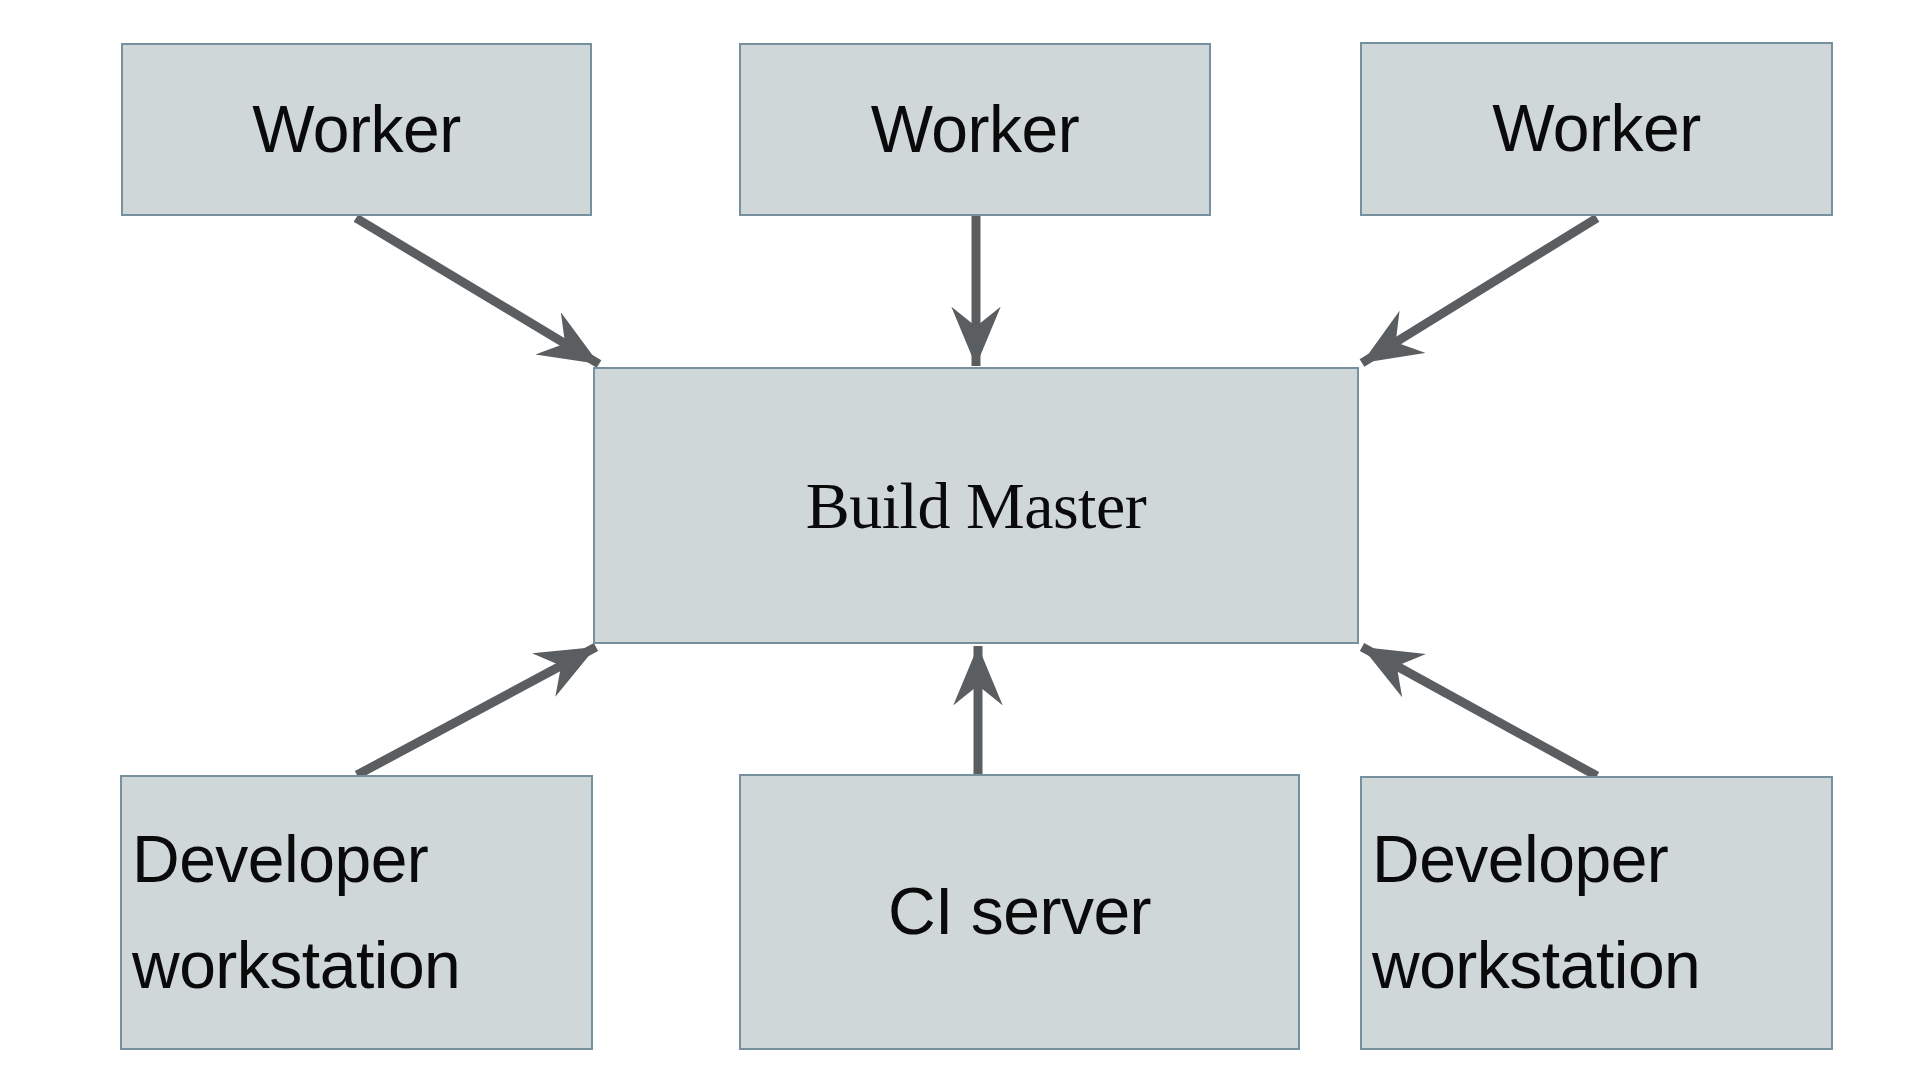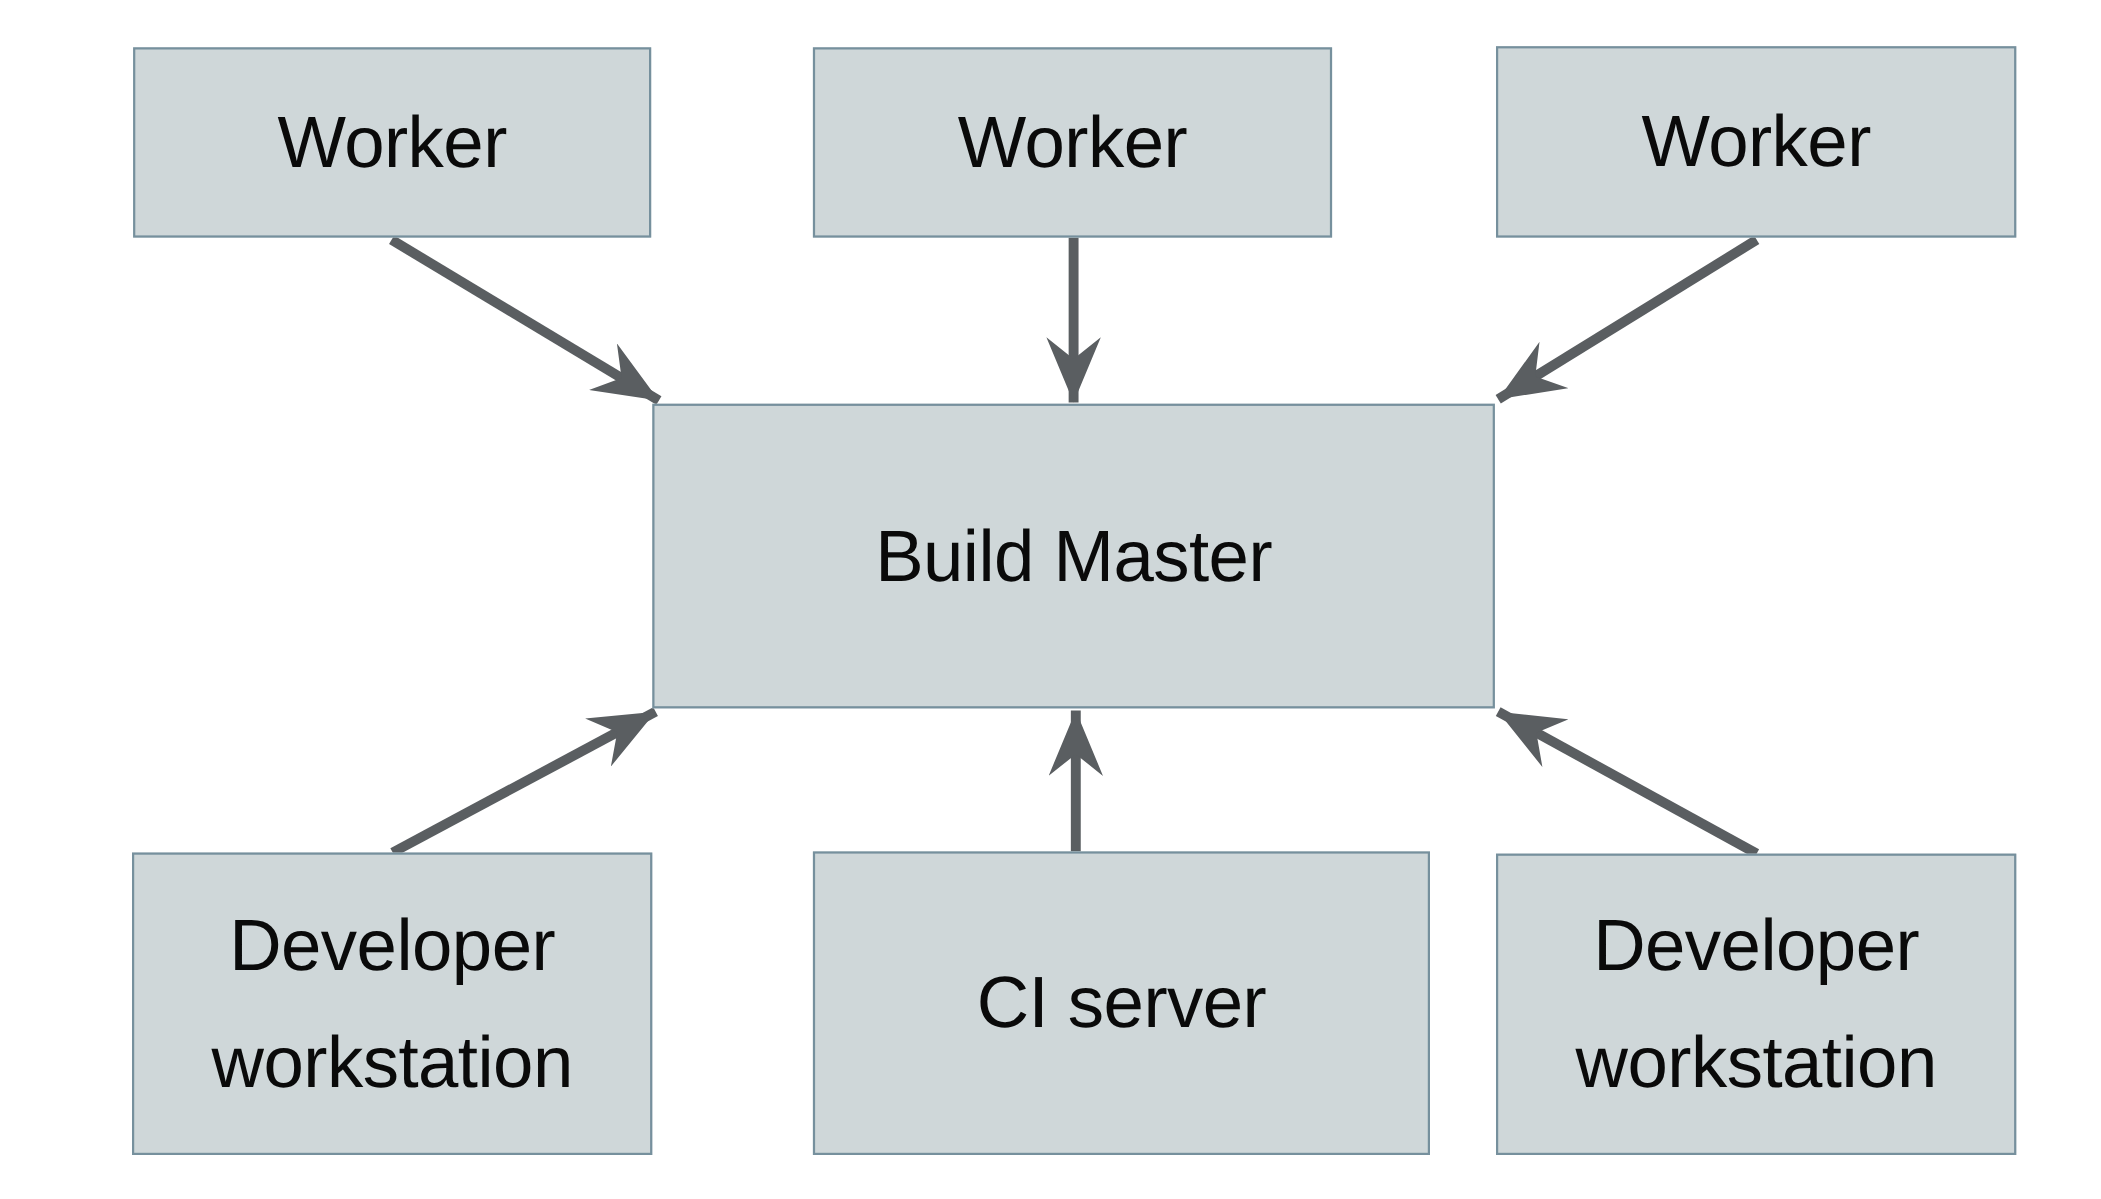--- a/index.html
+++ b/index.html
@@ -25,21 +25,20 @@
     pointer-events: none;
   }
   .node {
     position: absolute;
     box-sizing: border-box;
     background: var(--node-fill, #cfd7d9);
     border: 2.5px solid var(--node-border, #76909d);
     display: flex;
     align-items: center;
     justify-content: center;
-    text-align: center;
   }
   .node-label {
     font-size: 66px;
     line-height: 1.6;
     letter-spacing: -0.5px;
     color: var(--text-color, #0a0a0a);
     padding: 0 10px;
   }
 </style>
 </head>
@@ -64,21 +63,21 @@
   <div id="node-layer">
       <div class="node" style="left: 121px; top: 43px; width: 471px; height: 173px;">
         <span class="node-label">Worker</span>
       </div>
       <div class="node" style="left: 739px; top: 43px; width: 472px; height: 173px;">
         <span class="node-label">Worker</span>
       </div>
       <div class="node" style="left: 1360px; top: 42px; width: 473px; height: 174px;">
         <span class="node-label">Worker</span>
       </div>
-      <div class="node" style="left: 593px; top: 367px; width: 766px; height: 277px;">
+      <div class="node" style="left: 593px; top: 367px; width: 766px; height: 277px; font-family: Liberation Serif, serif;">
         <span class="node-label">Build Master</span>
       </div>
       <div class="node" style="left: 120px; top: 775px; width: 473px; height: 275px;">
         <span class="node-label">Developer workstation</span>
       </div>
       <div class="node" style="left: 739px; top: 774px; width: 561px; height: 276px;">
         <span class="node-label">CI server</span>
       </div>
       <div class="node" style="left: 1360px; top: 776px; width: 473px; height: 274px;">
         <span class="node-label">Developer workstation</span>

